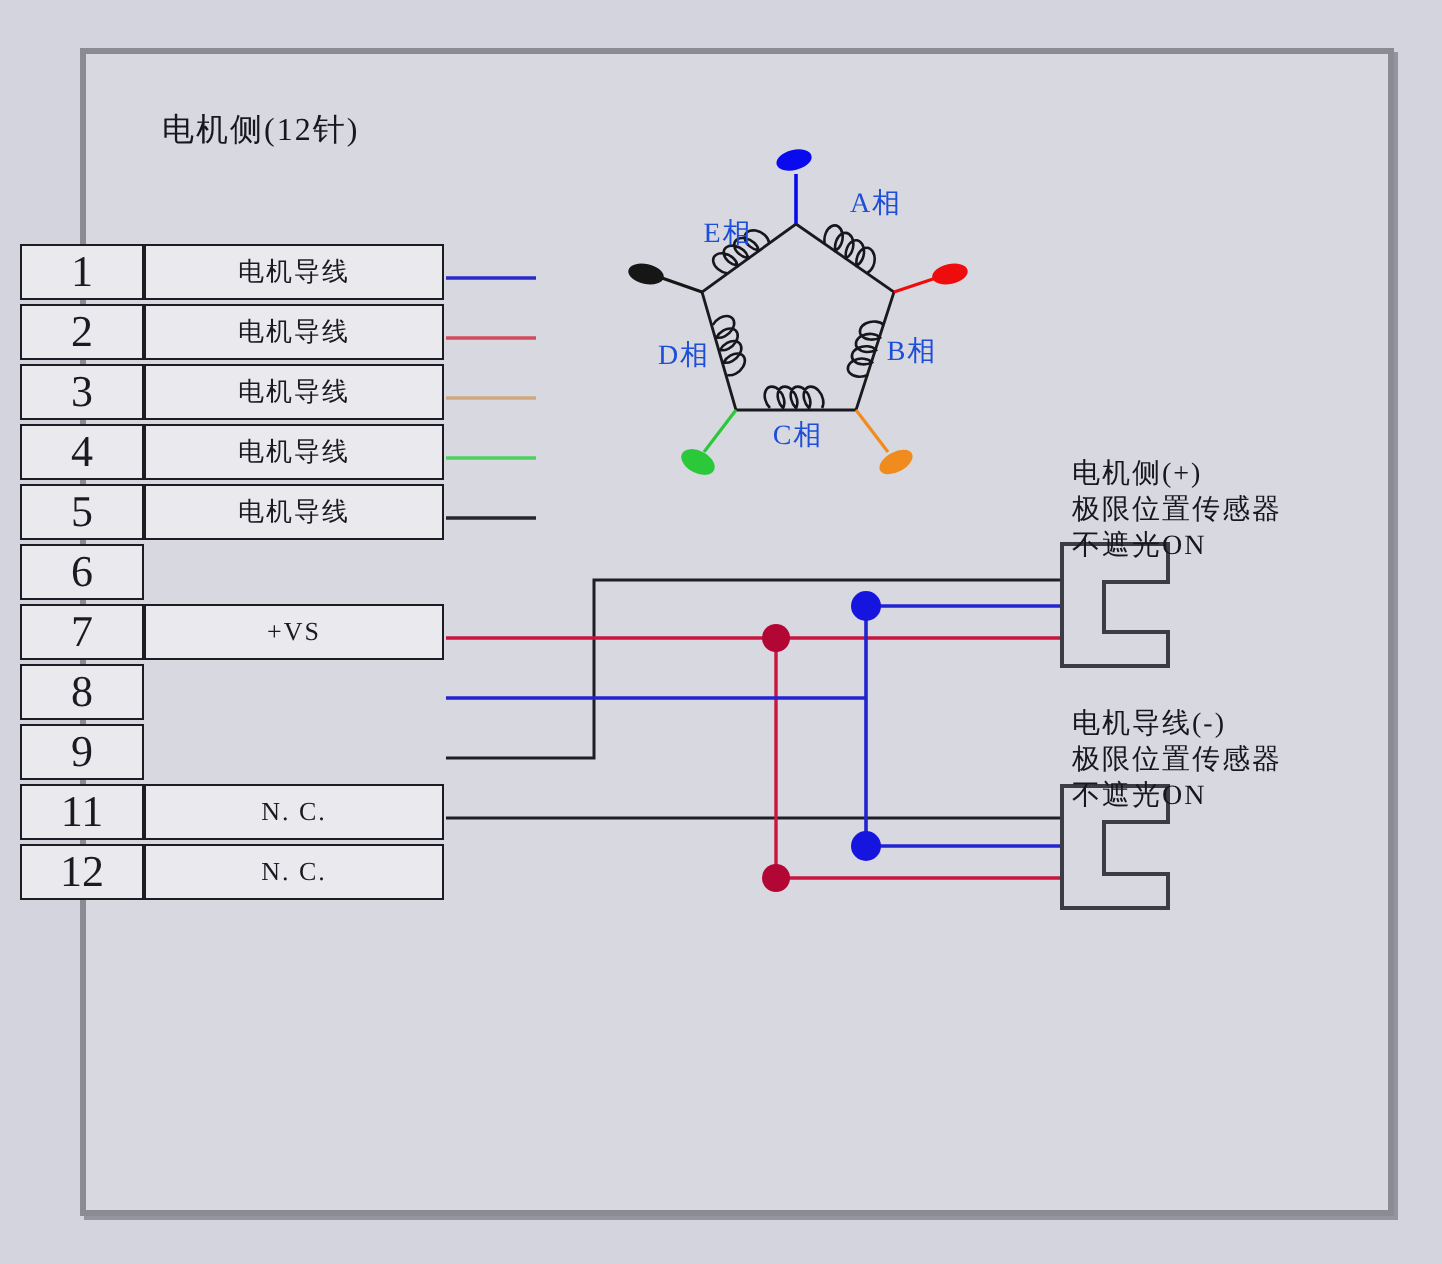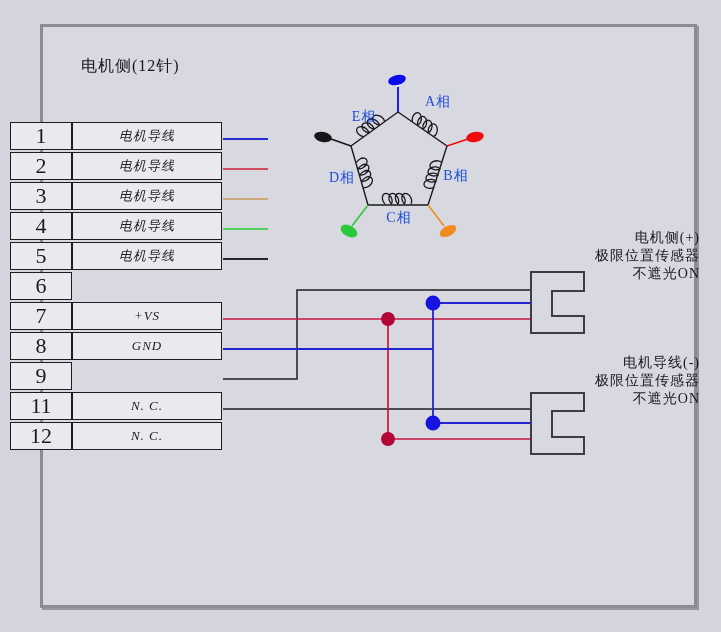--- a/index.html
+++ b/index.html
@@ -34,33 +34,33 @@
     z-index:5;
   }
   .pin-row{display:flex;margin-bottom:2px;}
   .pin-cell{
     border:1px solid #1c1c22;
     background:#eaeaee;
     height:26px;
     display:flex;align-items:center;justify-content:center;
   }
   .pin-num{width:60px;font-size:22px;line-height:26px;}
-  .pin-label{width:148px;font-size:13px;letter-spacing:1px;font-style:italic;}
+  .pin-label{width:148px;font-size:13px;letter-spacing:1px;}
   
   #wiring-svg{position:absolute;left:0;top:0;z-index:3;}
   
   .phase-label{
     position:absolute;z-index:4;
     font-size:14px;letter-spacing:1px;color:#1d4ed8;
     transform:translate(-50%,-50%);
     white-space:nowrap;
   }
   .sensor-caption{
     position:absolute;z-index:4;
-    width:164px;text-align:right;
+    width:164px;text-align:left;
     font-size:14px;line-height:18px;
     letter-spacing:1px;color:#17171d;
   }
 </style>
 </head>
 <body>
 
 <div id="canvas">
 
   <div id="frame"></div>
@@ -92,21 +92,20 @@
     </div>
     <div class="pin-row">
       <div class="pin-cell pin-num">6</div>
     </div>
     <div class="pin-row">
       <div class="pin-cell pin-num">7</div>
       <div class="pin-cell pin-label">+VS</div>
     </div>
     <div class="pin-row">
       <div class="pin-cell pin-num">8</div>
-      <div class="pin-cell pin-label">GND</div>
     </div>
     <div class="pin-row">
       <div class="pin-cell pin-num">9</div>
     </div>
     <div class="pin-row">
       <div class="pin-cell pin-num">11</div>
       <div class="pin-cell pin-label">N. C.</div>
     </div>
     <div class="pin-row">
       <div class="pin-cell pin-num">12</div>

